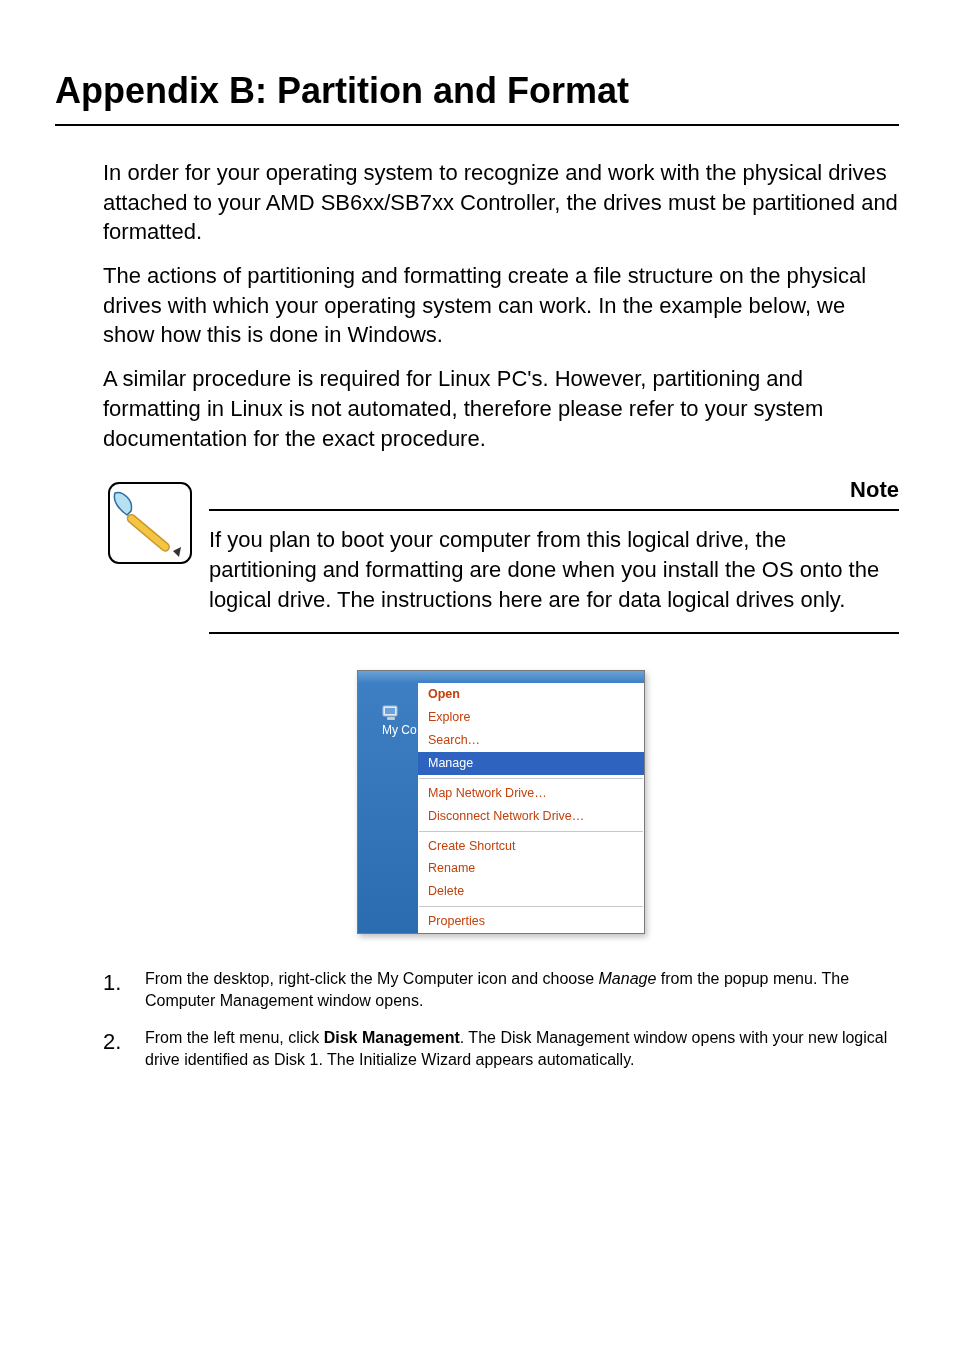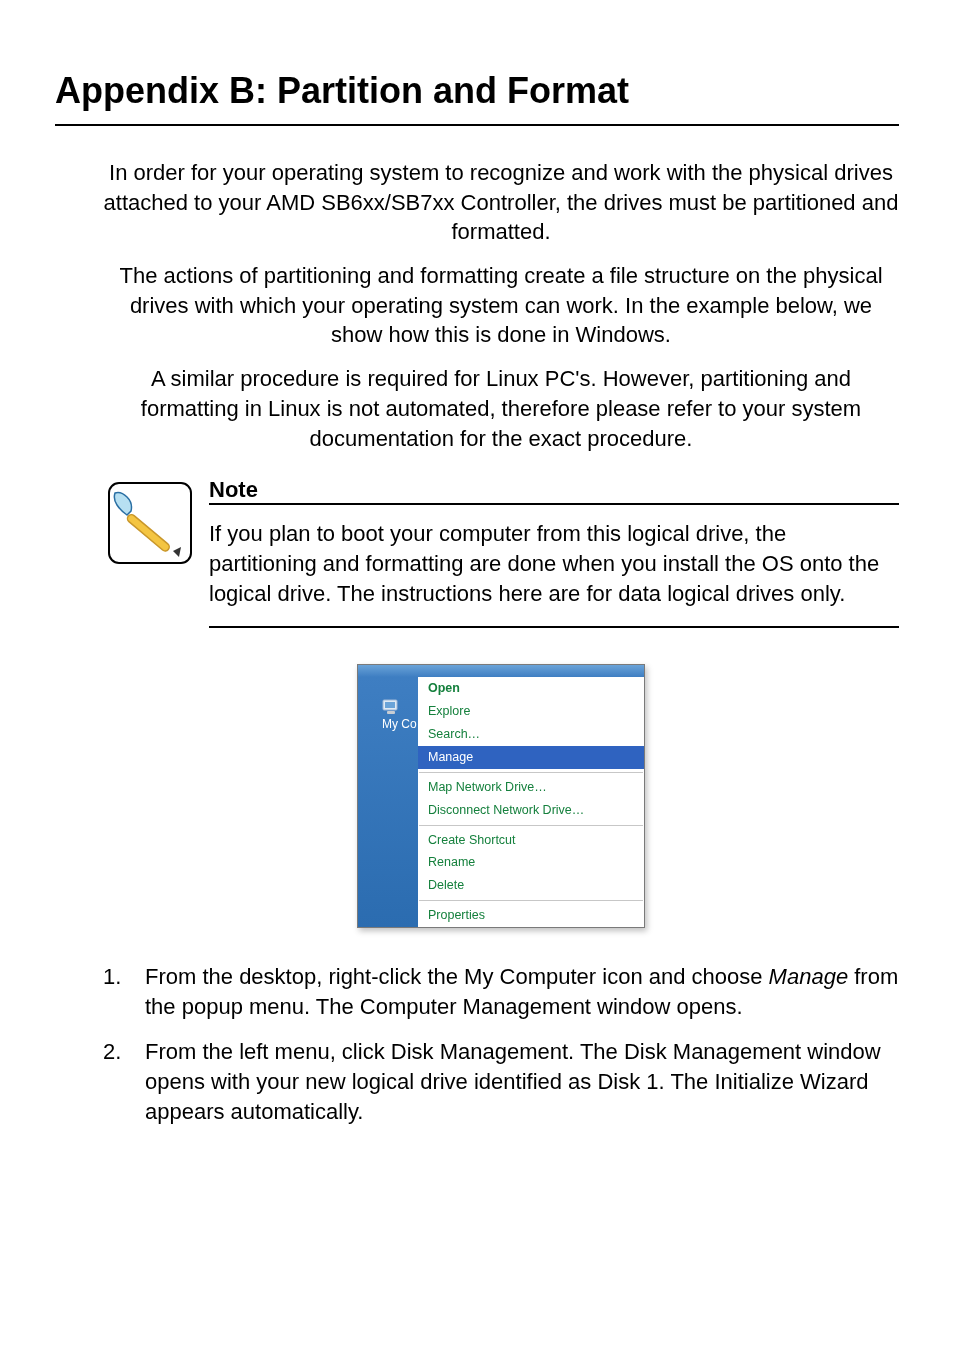--- a/index.html
+++ b/index.html
@@ -1,51 +1,51 @@
 <!DOCTYPE html>
 <html><head>
 <meta charset="utf-8">
 <style>
   * { box-sizing: border-box; margin: 0; padding: 0; }
   html, body { width: 954px; background: #fff; font-family: Arial, Helvetica, sans-serif; color: #000; }
   body { padding: 70px 55px 40px 55px; }
   h1 { font-size: 36px; font-weight: bold; margin-bottom: 12px; }
   hr.top-rule { border: none; border-top: 2px solid #000; margin-bottom: 32px; }
   .content { margin-left: 48px; }
-  p.body { font-size: 22px; line-height: 1.35; margin-bottom: 14px; text-align: center; }
+  p.body { font-size: 22px; line-height: 1.35; margin-bottom: 14px; }
   p.body + p.body { margin-top: 14px; }
   ul.bullets { list-style: none; margin: 8px 0 18px 0; }
   ul.bullets li { position: relative; padding-left: 42px; font-size: 22px; line-height: 1.35; margin-bottom: 10px; }
   ul.bullets li::before { content: "•"; position: absolute; left: 8px; top: 0; font-size: 22px; }
 
   .note-block { display: flex; align-items: flex-start; margin-top: 24px; }
   .note-icon { flex: 0 0 auto; width: 96px; height: 94px; margin-right: 10px; }
   .note-body { flex: 1 1 auto; }
-  .note-title { text-align: left; font-weight: bold; font-size: 22px; }
+  .note-title { text-align: right; font-weight: bold; font-size: 22px; padding-bottom: 6px; }
   .note-rule { border: none; border-top: 2px solid #000; margin-bottom: 14px; }
   .note-text { font-size: 22px; line-height: 1.35; padding-bottom: 18px; }
   .note-rule-bottom { border: none; border-top: 2px solid #000; margin-bottom: 28px; }
 
   .screenshot-wrap { display: flex; justify-content: center; margin: 8px 0 34px 0; }
   .menu-box { width: 288px; border: 1px solid #7a7a7a; background: #fff; box-shadow: 2px 3px 6px rgba(0,0,0,0.25); font-family: Tahoma, Arial, sans-serif; }
   .menu-desktop-strip { height: 12px; background: linear-gradient(to bottom, #6aa3d8, #3e7ec2); }
   .menu-main { display: flex; }
   .menu-left { flex: 0 0 60px; background: linear-gradient(to bottom, #3e7ec2 0%, #2b6cb0 100%); color: #fff; font-size: 12px; padding-top: 22px; padding-left: 24px; }
   .menu-left-computer-icon { width: 18px; height: 16px; position: relative; margin-bottom: 2px; }
   .menu-right { flex: 1 1 auto; background: #fff; }
-  .menu-right .mi { padding: 3px 10px; font-size: 12.5px; color: #15803d; line-height: 1.35; }
+  .menu-right .mi { padding: 3px 10px; font-size: 12.5px; color: #c2410c; line-height: 1.35; }
   .menu-right .mi.bold { font-weight: bold; }
   .menu-right .mi.sel { background: #2f63c0; color: #fff; }
   .menu-right .sep { height: 1px; background: #c7c7c7; margin: 3px 1px; }
 
   ol.steps { list-style: none; counter-reset: step; margin-top: 6px; }
-  ol.steps li { counter-increment: step; position: relative; padding-left: 42px; font-size: 22px; line-height: 1.35; margin-bottom: 16px; }
+  ol.steps li { counter-increment: step; position: relative; padding-left: 42px; font-size: 16px; line-height: 1.35; margin-bottom: 16px; }
   ol.steps li::before { content: counter(step) "."; position: absolute; left: 0; top: 0; font-size: 22px; }
   em { font-style: italic; }
-  strong { font-weight: normal; }
+  strong { font-weight: bold; }
 </style>
 </head>
 <body>
 
 <h1>Appendix B: Partition and Format</h1>
 <hr class="top-rule">
 
 <div class="content">
 
   <p class="body">In order for your operating system to recognize and work with the physical drives attached to your AMD SB6xx/SB7xx Controller, the drives must be partitioned and formatted.</p>

